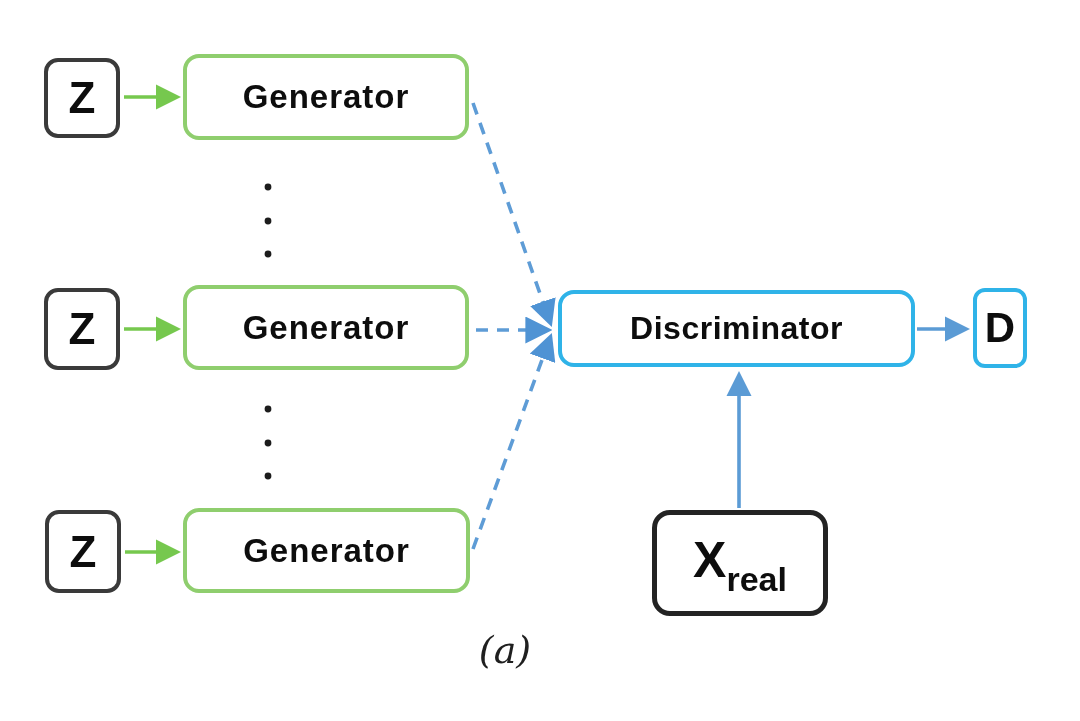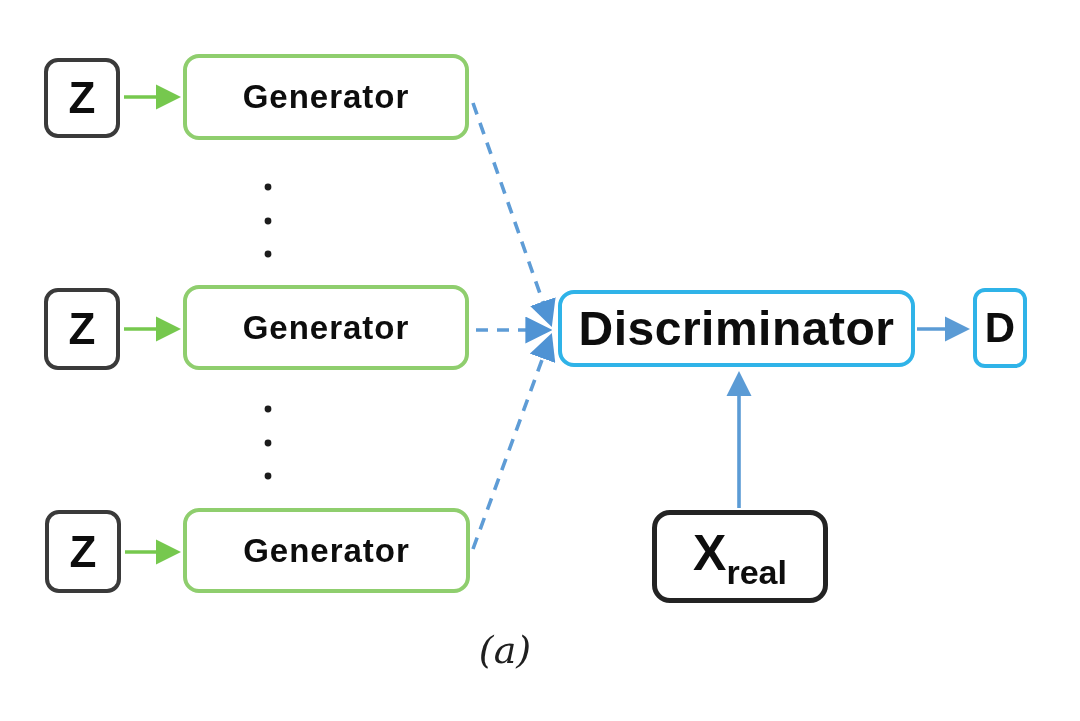--- a/index.html
+++ b/index.html
@@ -39,21 +39,21 @@
   }
   .node-gen {
     border: 4px solid #8fce6e;
     border-radius: 16px;
     font-size: 33px;
     letter-spacing: 1px;
   }
   .node-disc {
     border: 4px solid #2fb3e8;
     border-radius: 16px;
-    font-size: 48px;
+    font-size: 32px;
     letter-spacing: 0.5px;
   }
   .node-d {
     border: 4px solid #2fb3e8;
     border-radius: 12px;
     font-size: 42px;
   }
   .node-xreal {
     border: 5px solid #232323;
     border-radius: 18px;
@@ -66,21 +66,21 @@
     font-weight: bold;
   }
   #z1   { left: 44px;  top: 58px;  width: 76px;  height: 80px; }
   #gen1 { left: 183px; top: 54px;  width: 286px; height: 86px; }
   #z2   { left: 44px;  top: 288px; width: 76px;  height: 82px; }
   #gen2 { left: 183px; top: 285px; width: 286px; height: 85px; }
   #z3   { left: 45px;  top: 510px; width: 76px;  height: 83px; }
   #gen3 { left: 183px; top: 508px; width: 287px; height: 85px; }
   #disc { left: 558px; top: 290px; width: 357px; height: 77px; }
   #dout { left: 973px; top: 288px; width: 54px;  height: 80px; }
-  #xreal{ left: 652px; top: 510px; width: 176px; height: 93px; }
+  #xreal{ left: 652px; top: 510px; width: 176px; height: 106px; }
   .caption {
     position: absolute;
     left: 380px;
     top: 628px;
     width: 250px;
     text-align: center;
     font-family: "DejaVu Serif", serif;
     font-style: italic;
     font-size: 38px;
     color: #1f1f1f;

